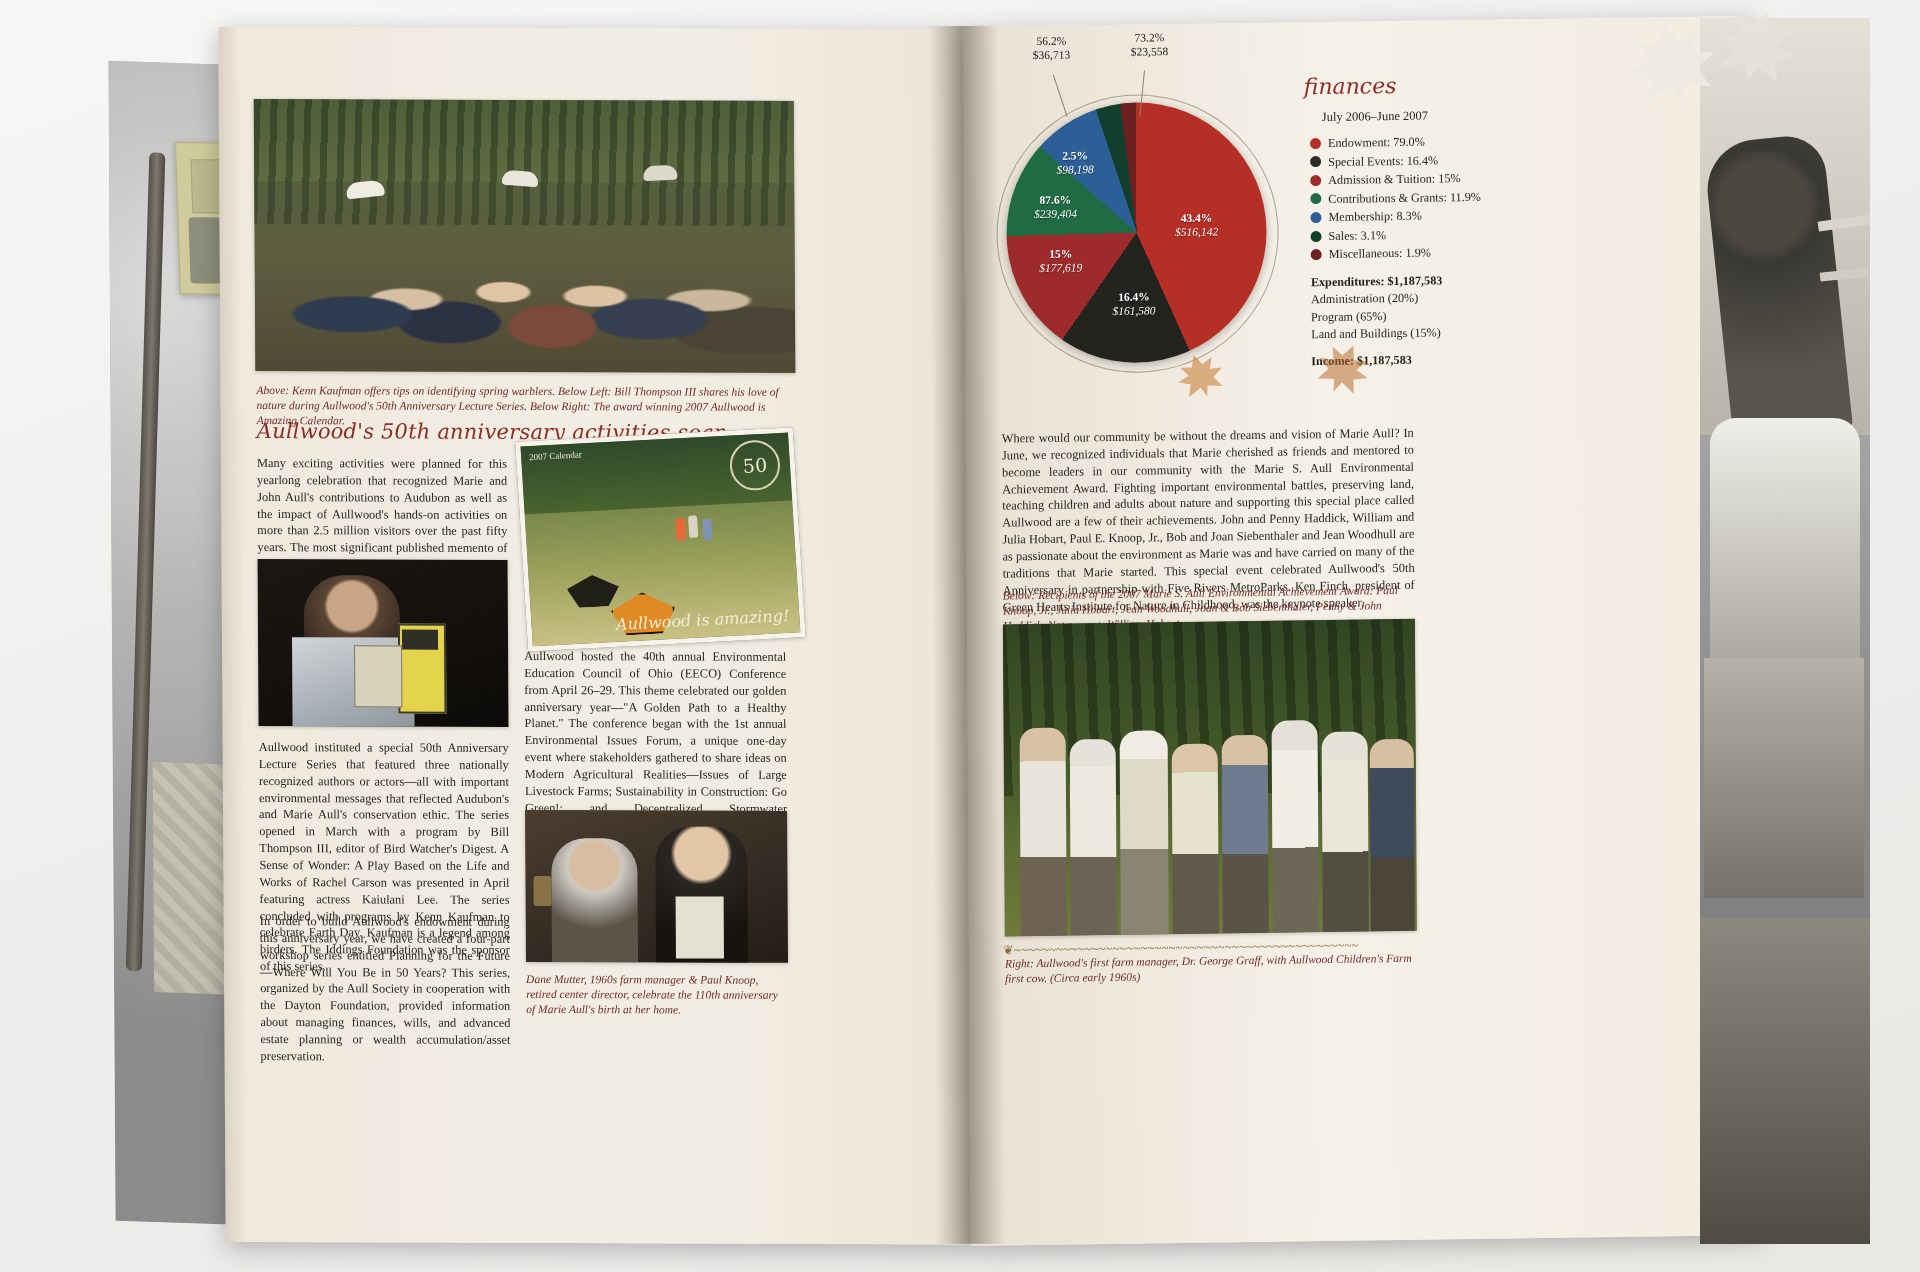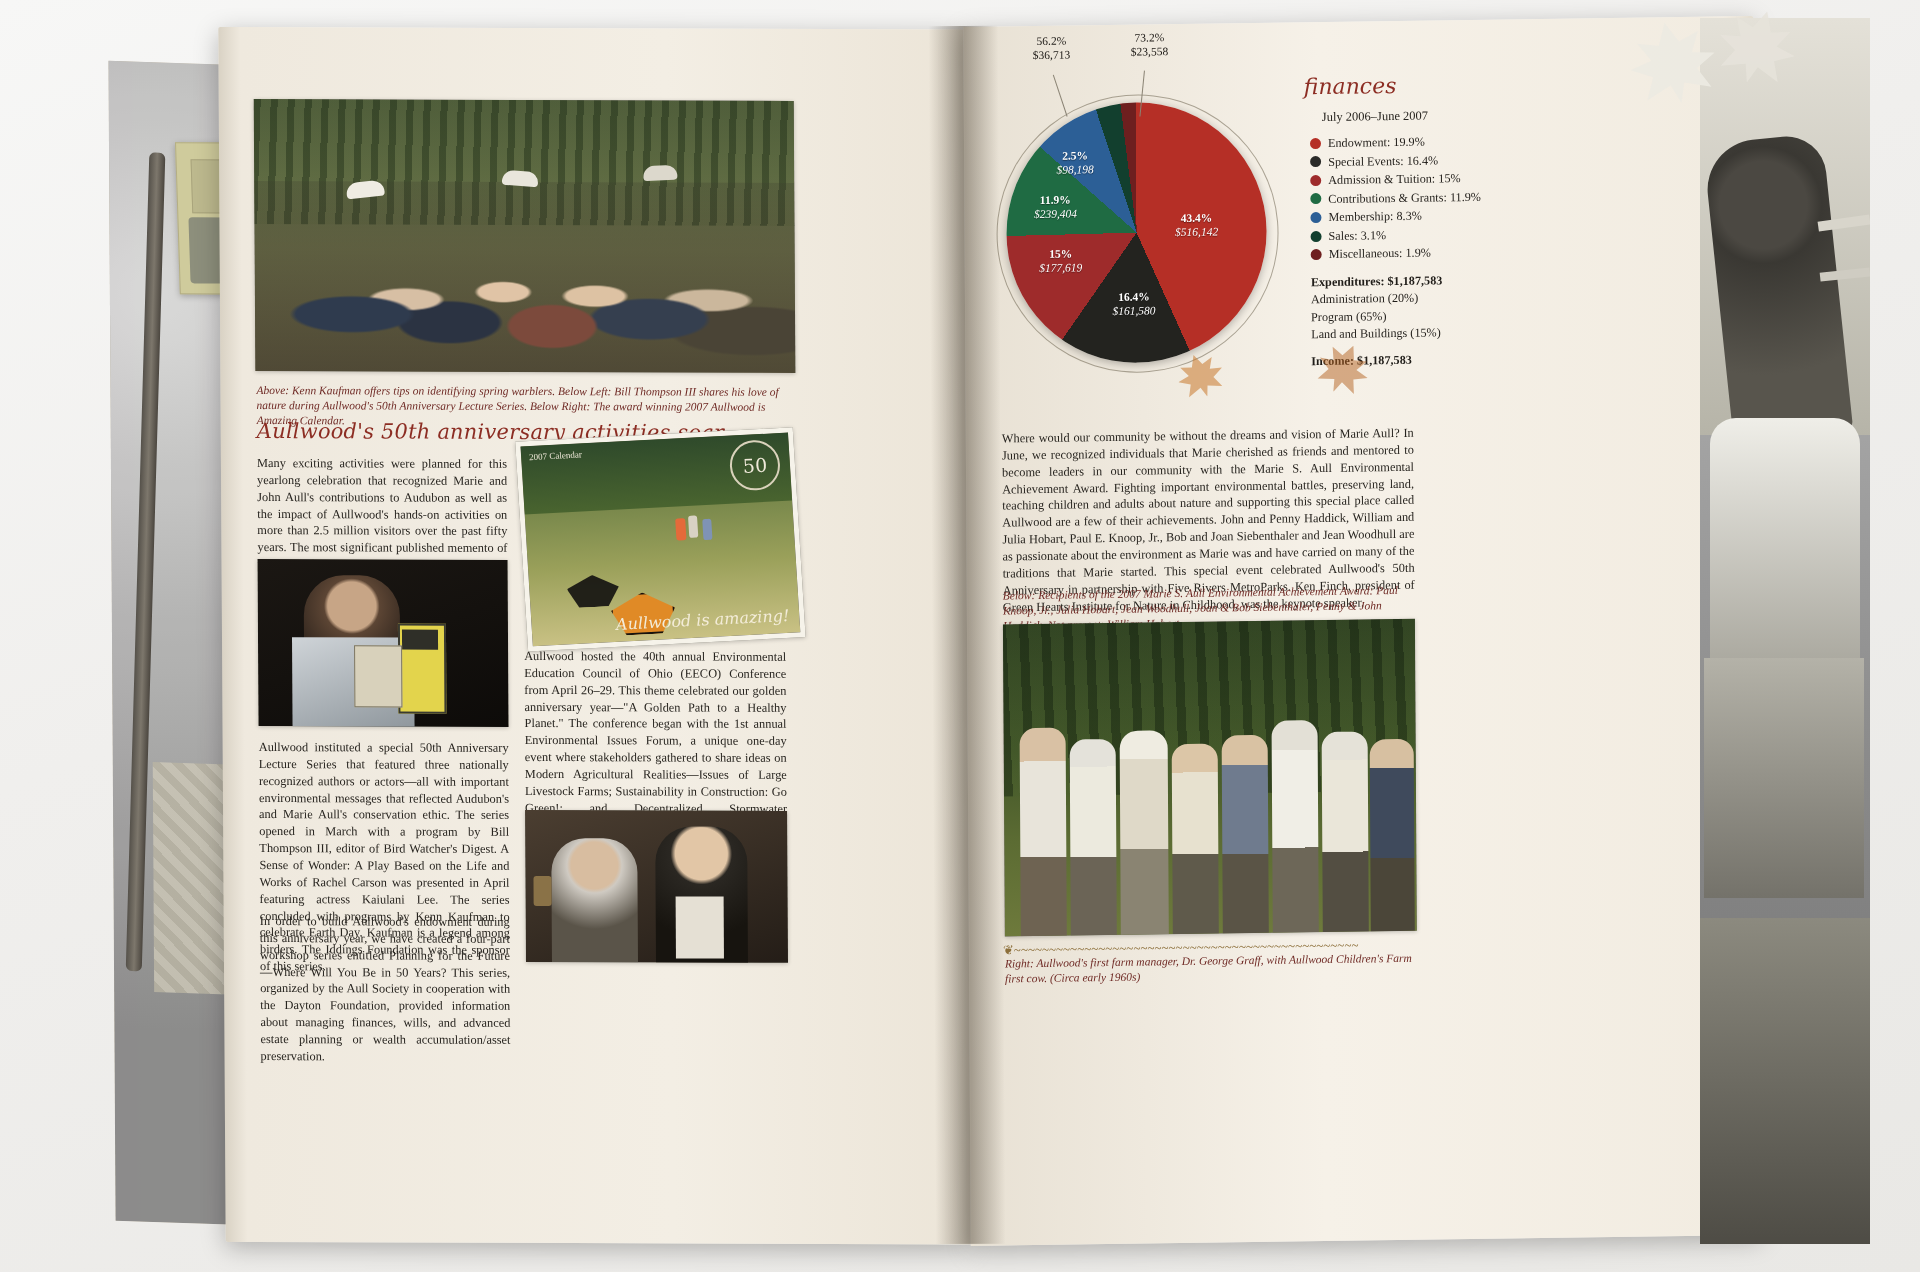--- a/index.html
+++ b/index.html
@@ -278,20 +278,21 @@
       <div class="body-text" style="left:302px; top:620px; width:262px;">Aullwood hosted the 40th annual Environmental Education Council of Ohio (EECO) Conference from April 26–29. This theme celebrated our golden anniversary year—"A Golden Path to a Healthy Planet." The conference began with the 1st annual Environmental Issues Forum, a unique one-day event where stakeholders gathered to share ideas on Modern Agricultural Realities—Issues of Large Livestock Farms; Sustainability in Construction: Go Green!; and Decentralized Stormwater Management: Site Design for the 21st Century.</div>
 
       <div class="photo" style="left:302px; top:782px; width:262px; height:152px;">
         <div style="position:absolute;inset:0;background:linear-gradient(160deg,#4b3e31,#241d17);"></div>
         <div style="position:absolute;left:26px;top:28px;width:86px;height:124px;background:radial-gradient(circle at 50% 22%, #d8bda0 0 22%, #cfcac2 26%, #5a5449 60%);border-radius:34px 34px 0 0;"></div>
         <div style="position:absolute;left:130px;top:16px;width:92px;height:136px;background:radial-gradient(circle at 50% 20%, #e2c6a6 0 22%, #2a2722 26%, #17140f 70%);border-radius:36px 36px 0 0;"></div>
         <div style="position:absolute;left:150px;top:86px;width:48px;height:62px;background:#e5e0d4;"></div>
         <div style="position:absolute;left:8px;top:66px;width:18px;height:30px;background:#8a7247;border-radius:3px;"></div>
       </div>
 
+      <div class="cap" style="left:302px; top:944px; width:262px;">Dane Mutter, 1960s farm manager &amp; Paul Knoop, retired center director, celebrate the 110th anniversary of Marie Aull's birth at her home.</div>
     </div>
 
     <div class="leaf page-right">
 
       <div class="pie-wrap" style="left:42px; top:78px; width:260px; height:260px;">
         <div style="position:absolute;inset:0;border-radius:50%;
            background: conic-gradient(
              #b52f26 0deg 156.2deg,
              #23231f 156.2deg 215.3deg,
              #9e2b2b 215.3deg 269.3deg,
@@ -309,21 +310,21 @@
         </div>
         <div class="pie-label" style="left:87px; top:188px; width:80px;">
           <span class="pct">16.4%</span><br>
           <span class="amt">$161,580</span>
         </div>
         <div class="pie-label" style="left:14px; top:144px; width:80px;">
           <span class="pct">15%</span><br>
           <span class="amt">$177,619</span>
         </div>
         <div class="pie-label" style="left:6px; top:90px; width:86px;">
-          <span class="pct">11.9%</span><br>
+          <span class="pct">87.6%</span><br>
           <span class="amt">$239,404</span>
         </div>
         <div class="pie-label" style="left:30px; top:46px; width:78px;">
           <span class="pct">2.5%</span><br>
           <span class="amt">$98,198</span>
         </div>
       </div>
 
       <div class="out-label" style="left:48px; top:8px; width:80px;">
         <span>56.2%</span><br>
@@ -336,21 +337,21 @@
         <span>$23,558</span>
       </div>
       <div class="leader" style="left:178px; top:46px; width:1px; height:46px; transform:rotate(6deg);"></div>
 
       <div class="finance-title" style="left:340px; top:52px;">finances</div>
       <div class="finance-sub" style="left:358px; top:88px;">July 2006–June 2007</div>
 
       <div class="legend" style="left:346px; top:112px; width:300px;">
         <div>
           <span class="dot" style="background:#b52f26"></span>
-          <span>Endowment: 19.9%</span>
+          <span>Endowment: 79.0%</span>
         </div>
         <div>
           <span class="dot" style="background:#2a2a28"></span>
           <span>Special Events: 16.4%</span>
         </div>
         <div>
           <span class="dot" style="background:#9e2b2b"></span>
           <span>Admission &amp; Tuition: 15%</span>
         </div>
         <div>

